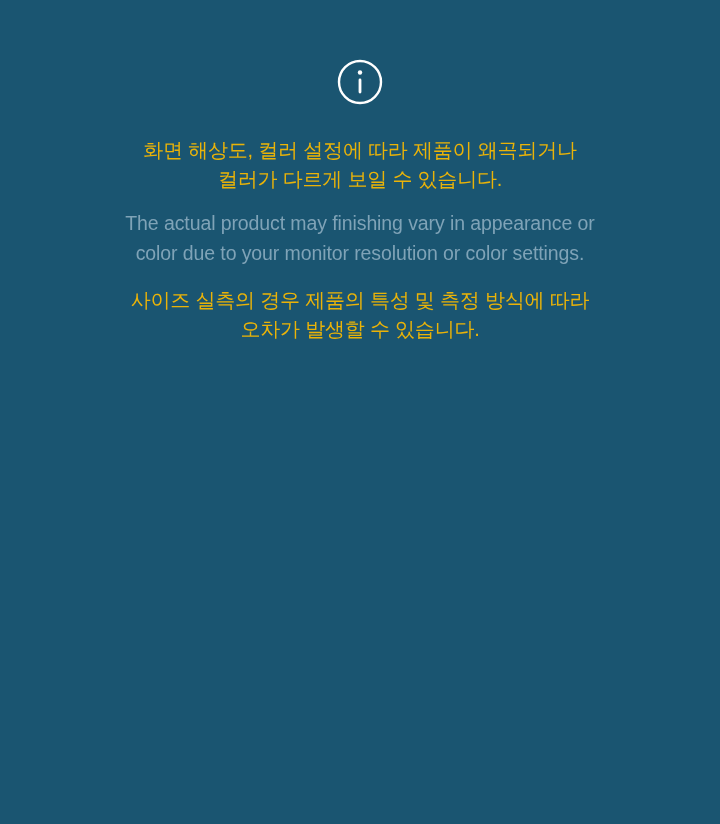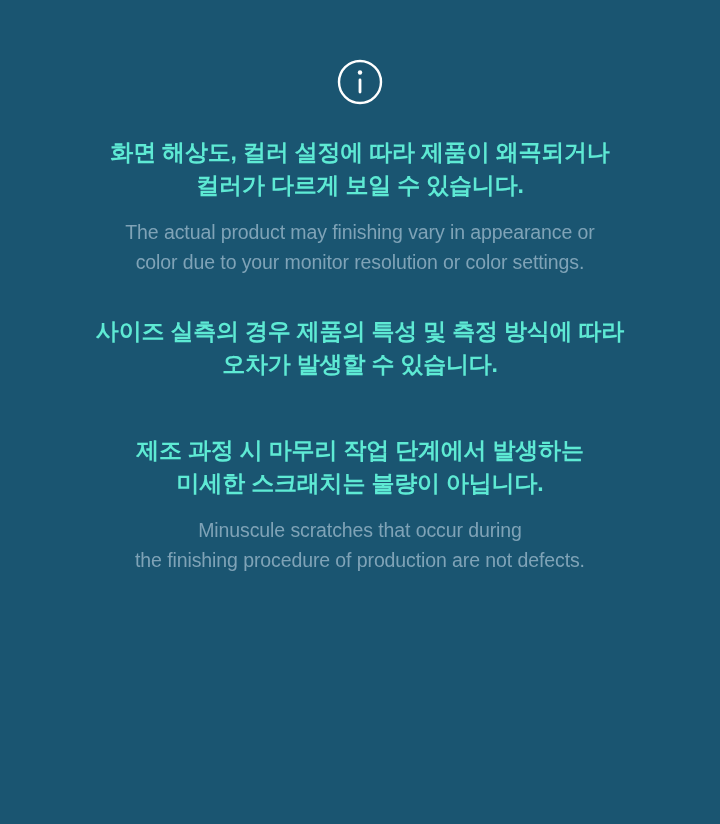--- a/index.html
+++ b/index.html
@@ -27,27 +27,27 @@
     width: 48px;
     height: 48px;
     margin-bottom: 30px;
     display: block;
   }
   .block {
     width: 100%;
     text-align: center;
   }
   .block + .block {
-    margin-top: 38px;
+    margin-top: 18px;
   }
   .ko {
-    color: #5eead4;
-    font-size: 23px;
+    color: #eab308;
+    font-size: 20px;
     line-height: 1.45;
-    font-weight: 700;
+    font-weight: 400;
     letter-spacing: -0.2px;
     margin: 0 0 14px 0;
     white-space: pre-line;
   }
   .en {
     color: #7fa3b7;
     font-size: 19.5px;
     line-height: 1.55;
     font-weight: 400;
     letter-spacing: -0.1px;
@@ -71,20 +71,14 @@
 컬러가 다르게 보일 수 있습니다.</p>
     <p class="en">The actual product may finishing vary in appearance or
 color due to your monitor resolution or color settings.</p>
   </div>
 
   <div class="block">
     <p class="ko">사이즈 실측의 경우 제품의 특성 및 측정 방식에 따라
 오차가 발생할 수 있습니다.</p>
   </div>
 
-  <div class="block">
-    <p class="ko">제조 과정 시 마무리 작업 단계에서 발생하는
-미세한 스크래치는 불량이 아닙니다.</p>
-    <p class="en">Minuscule scratches that occur during
-the finishing procedure of production are not defects.</p>
-  </div>
 
 </div>
 
 </body></html>

